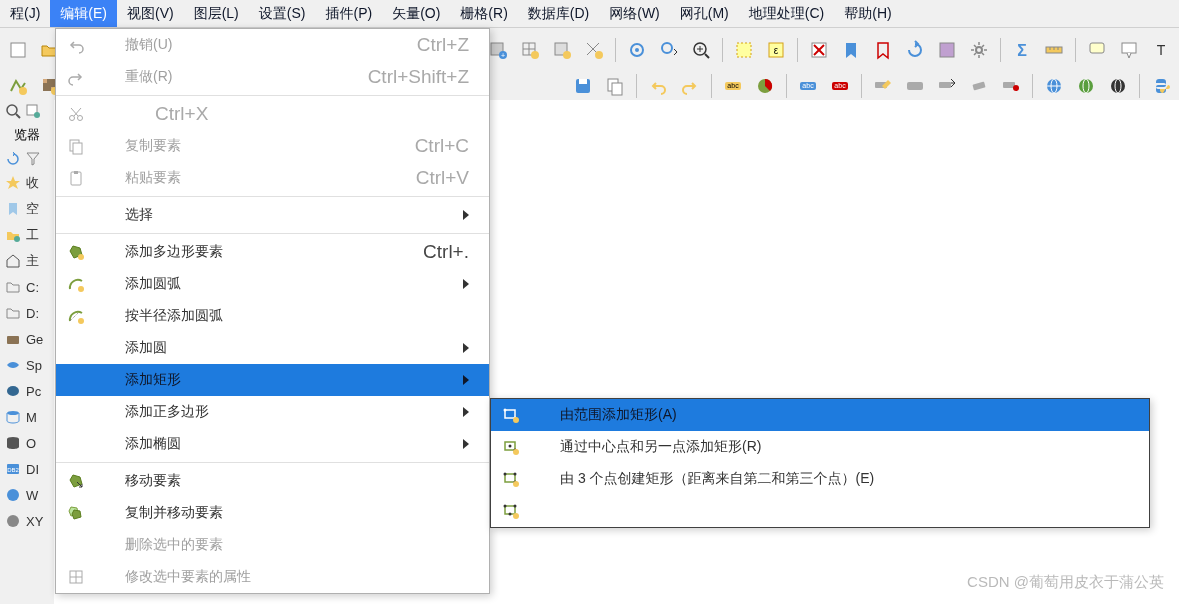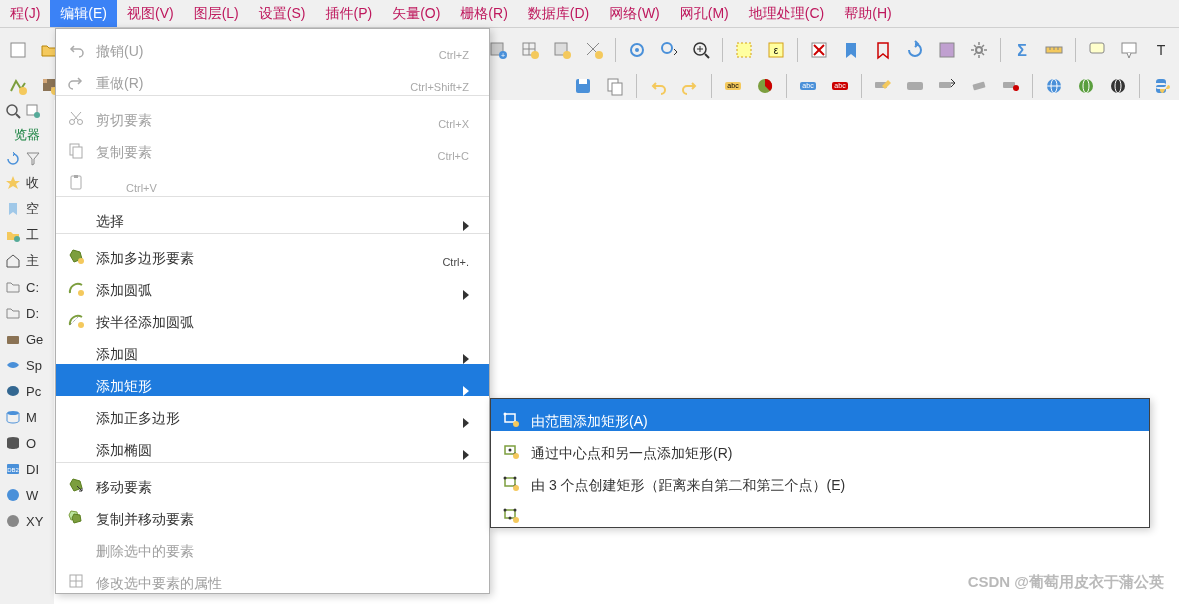--- a/index.html
+++ b/index.html
@@ -17,21 +17,21 @@
       background: #f0f0f0;
       border-bottom: 1px solid #d0d0d0;
       height: 28px;
       align-items: stretch;
     }
     .menubar-item {
       padding: 4px 10px;
       cursor: pointer;
       display: flex;
       align-items: center;
-      color: #be185d;
+      color: #0f172a;
     }
     .menubar-item.active {
       background: #3b82f6;
       color: #fff;
     }
     .toolbars {
       background: #f0f0f0;
       padding: 4px 0;
     }
     .toolbar-row {
@@ -60,21 +60,21 @@
       position: absolute;
       left: 0;
       top: 100px;
       width: 54px;
       height: 500px;
       background: #f0f0f0;
     }
     .side-header {
       font-size: 13px;
       padding: 4px;
-      color: #15803d;
+      color: #000000;
       text-align: center;
     }
     .side-tool-row {
       display: flex;
       padding: 2px 4px;
       gap: 2px;
     }
     .side-item {
       display: flex;
       align-items: center;
@@ -97,42 +97,43 @@
       left: 55px;
       top: 28px;
       width: 435px;
       background: #fff;
       border: 1px solid #b0b0b0;
       box-shadow: 2px 2px 8px rgba(0,0,0,0.2);
       z-index: 100;
     }
     .menu-item {
       display: flex;
-      align-items: flex-end;
+      align-items: center;
       height: 32px;
       padding: 0 20px 0 8px;
       cursor: pointer;
       color: #333;
+      gap: 29px;
     }
     .menu-item.disabled { color: #a0a0a0; }
     .menu-item.highlighted {
       background: #1e7bde;
-      color: #ffffff;
+      color: #0f172a;
     }
     .menu-icon {
       width: 24px;
       height: 24px;
       margin-right: 8px;
       display: inline-flex;
       align-items: center;
       justify-content: center;
       flex-shrink: 0;
     }
     .menu-label { flex: 1; }
-    .menu-shortcut { color: inherit; opacity: 0.9; margin-left: 30px; font-size: 11px; }
+    .menu-shortcut { color: inherit; opacity: 0.9; margin-left: 30px; font-size: 19px; }
     .menu-arrow {
       width: 0; height: 0;
       border-top: 5px solid transparent;
       border-bottom: 5px solid transparent;
       border-left: 6px solid currentColor;
       margin-left: auto;
     }
     .menu-sep {
       height: 1px;
       background: #e0e0e0;
@@ -155,21 +156,21 @@
       right: 0;
       bottom: 0;
       background: #fff;
     }
     .watermark {
       position: absolute;
       right: 15px;
       bottom: 12px;
       color: rgba(100,100,100,0.45);
       font-size: 15px;
-      font-weight: 700;
+      font-weight: 400;
       z-index: 200;
       text-align: center;
     }
   </style>
 </head>
 <body>
 
 <div class="menubar">
   <div class="menubar-item">
       <span>程(J)</span>
@@ -651,40 +652,40 @@
   <div class="menu-sep"></div>
   <div class="menu-item disabled">
       <span class="menu-icon">
         <svg width="18" height="18">
           <circle cx="5" cy="13" r="2.5" fill="none" stroke="#aaa"></circle>
           <circle cx="13" cy="13" r="2.5" fill="none" stroke="#aaa"></circle>
           <line x1="7" y1="11" x2="14" y2="3" stroke="#aaa"></line>
           <line x1="11" y1="11" x2="4" y2="3" stroke="#aaa"></line>
         </svg>
       </span>
-      <span class="menu-label">剪切要素</span>
       <span class="menu-shortcut">Ctrl+X</span>
     </div>
   <div class="menu-item disabled">
       <span class="menu-icon">
         <svg width="18" height="18">
           <rect x="3" y="3" width="9" height="11" fill="none" stroke="#aaa"></rect>
           <rect x="6" y="6" width="9" height="11" fill="#fff" stroke="#aaa"></rect>
         </svg>
       </span>
       <span class="menu-label">复制要素</span>
       <span class="menu-shortcut">Ctrl+C</span>
     </div>
   <div class="menu-item disabled">
       <span class="menu-icon">
         <svg width="18" height="18">
           <rect x="4" y="3" width="10" height="13" fill="none" stroke="#aaa" rx="1"></rect>
           <rect x="7" y="2" width="4" height="3" fill="#aaa"></rect>
         </svg>
       </span>
+      <span class="menu-label">粘贴要素</span>
       <span class="menu-shortcut">Ctrl+V</span>
     </div>
   <div class="menu-sep"></div>
   <div class="menu-item">
       <span class="menu-icon"></span>
       <span class="menu-label">选择</span>
       <span class="menu-arrow"></span>
     </div>
   <div class="menu-sep"></div>
   <div class="menu-item">

